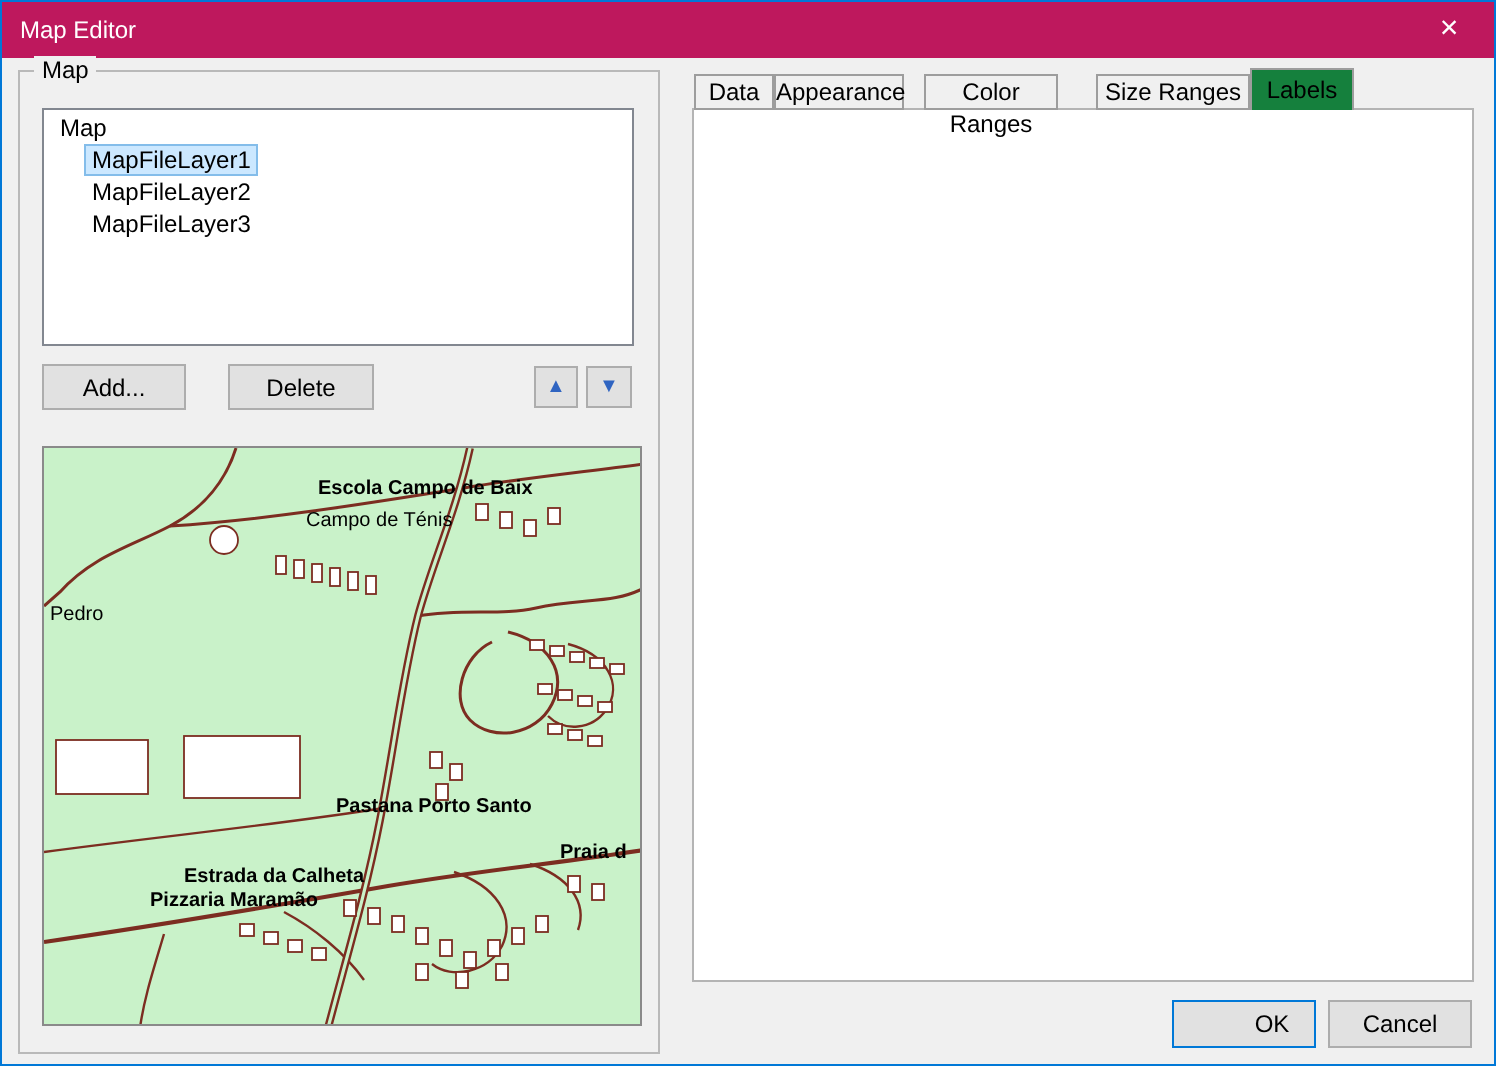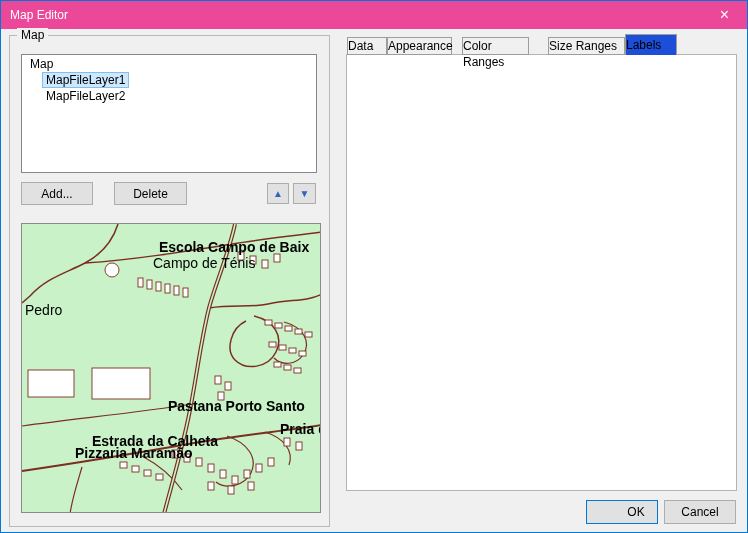--- a/index.html
+++ b/index.html
@@ -2,21 +2,21 @@
 <html><head>
 <meta charset="utf-8">
 <style>
   html,body{margin:0;padding:0;background:#d4d4d4;}
   .win{
     position:relative;width:748px;height:533px;box-sizing:border-box;
     background:#f0f0f0;border:1px solid #0078d7;overflow:hidden;
     font-family:"Liberation Sans","DejaVu Sans",sans-serif;font-size:12px;color:#000;
   }
   
-  .titlebar{position:absolute;left:0;top:0;width:100%;height:28px;background:#ec4899;}
+  .titlebar{position:absolute;left:0;top:0;width:100%;height:28px;background:#be185d;}
   .title{position:absolute;left:9px;top:0;line-height:28px;color:#fff;}
   .close{position:absolute;right:0;top:0;width:45px;height:28px;text-align:center;
          line-height:27px;color:#fff;font-size:16px;cursor:pointer;}
   
   .group{position:absolute;left:8px;top:34px;width:321px;height:492px;border:1px solid #b9b9b9;box-sizing:border-box;}
   .group-label{position:absolute;left:16px;top:27px;background:#f0f0f0;padding:0 4px;}
   
   .tree{position:absolute;left:20px;top:53px;width:296px;height:119px;background:#fff;
         border:1px solid #828790;box-sizing:border-box;overflow:hidden;padding-top:2px;}
   .tree-row{height:16px;line-height:15px;white-space:nowrap;cursor:pointer;}
@@ -29,26 +29,26 @@
        display:flex;align-items:center;justify-content:center;cursor:pointer;}
   .btn.default{border-color:#0078d7;padding-left:28px;}
   .arrow-glyph{font-size:10px;color:#2f64c1;line-height:1;}
   
   .map{position:absolute;left:20px;top:222px;width:300px;height:290px;border:1px solid #8a8a8a;
        box-sizing:border-box;overflow:hidden;background:var(--land,#c9f2c9);}
   .map svg{position:absolute;left:0;top:0;display:block;}
   .road{stroke:var(--road,#7c2d21);fill:none;}
   .roadfill{stroke:var(--land,#c9f2c9);fill:none;}
   .bld{fill:#ffffff;stroke:var(--road,#7c2d21);stroke-width:0.9;}
-  .map-label{position:absolute;white-space:nowrap;font-size:14px;color:#000;}
+  .map-label{position:absolute;white-space:nowrap;font-size:10px;color:#000;}
   .b700{font-weight:700;}
   
   .tab{position:absolute;top:36px;height:18px;background:#f0f0f0;border:1px solid #9d9d9d;
-       box-sizing:border-box;text-align:left;line-height:16px;cursor:pointer;z-index:2;}
-  .tab.active{top:33px;height:21px;background:#1d4ed8;border-bottom:none;z-index:4;line-height:21px;}
+       box-sizing:border-box;text-align:center;line-height:16px;cursor:pointer;z-index:2;}
+  .tab.active{top:33px;height:21px;background:#15803d;border-bottom:none;z-index:4;line-height:21px;}
   .panel{position:absolute;left:345px;top:53px;width:391px;height:437px;background:#fff;
          border:1px solid #b4b4b4;box-sizing:border-box;z-index:1;}
   
   .field-label{position:absolute;line-height:20px;}
   .combo{position:absolute;width:230px;height:21px;background:#fff;border:1px solid #7a7a7a;
          box-sizing:border-box;line-height:19px;padding-left:5px;cursor:pointer;}
   .combo .arrow{position:absolute;right:6px;top:8px;width:0;height:0;
          border-left:4px solid transparent;border-right:4px solid transparent;border-top:4px solid #444;}
   .edit{position:absolute;width:230px;height:20px;box-sizing:border-box;border:1px solid #7a7a7a;
         background:#fff;padding:0 4px;font:inherit;}
@@ -69,20 +69,23 @@
 
   <div class="tree">
     <div class="tree-row">
       <span class="lab lvl0">Map</span>
     </div>
     <div class="tree-row">
       <span class="lab lvl1 sel">MapFileLayer1</span>
     </div>
     <div class="tree-row">
       <span class="lab lvl1">MapFileLayer2</span>
+    </div>
+    <div class="tree-row">
+      <span class="lab lvl1">MapFileLayer3</span>
     </div>
   </div>
 
   <div class="btn" style="left:20px;top:181px;width:72px;height:23px;">Add...</div>
   <div class="btn" style="left:113px;top:181px;width:73px;height:23px;">Delete</div>
   <div class="btn" style="left:266px;top:182px;width:22px;height:21px;">
     <span class="arrow-glyph">▲</span>
   </div>
   <div class="btn" style="left:292px;top:182px;width:23px;height:21px;">
     <span class="arrow-glyph">▼</span>

